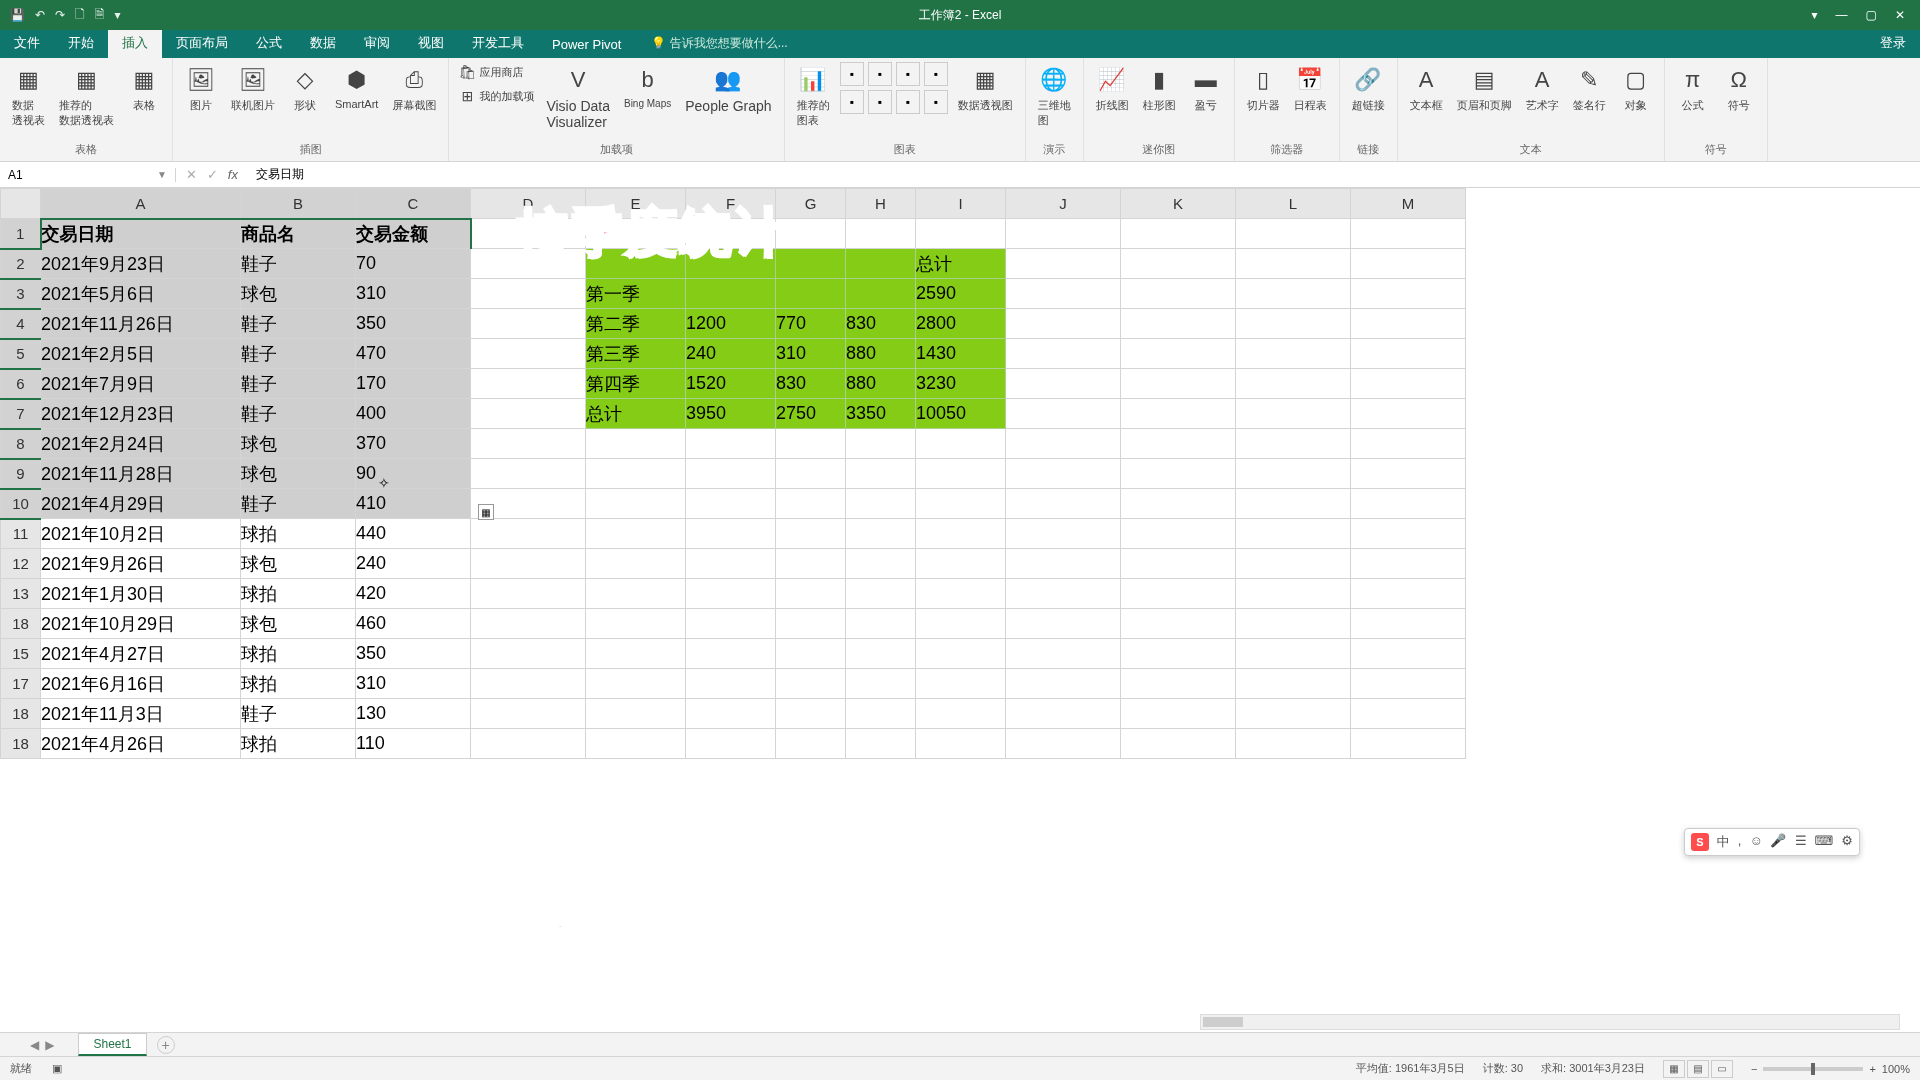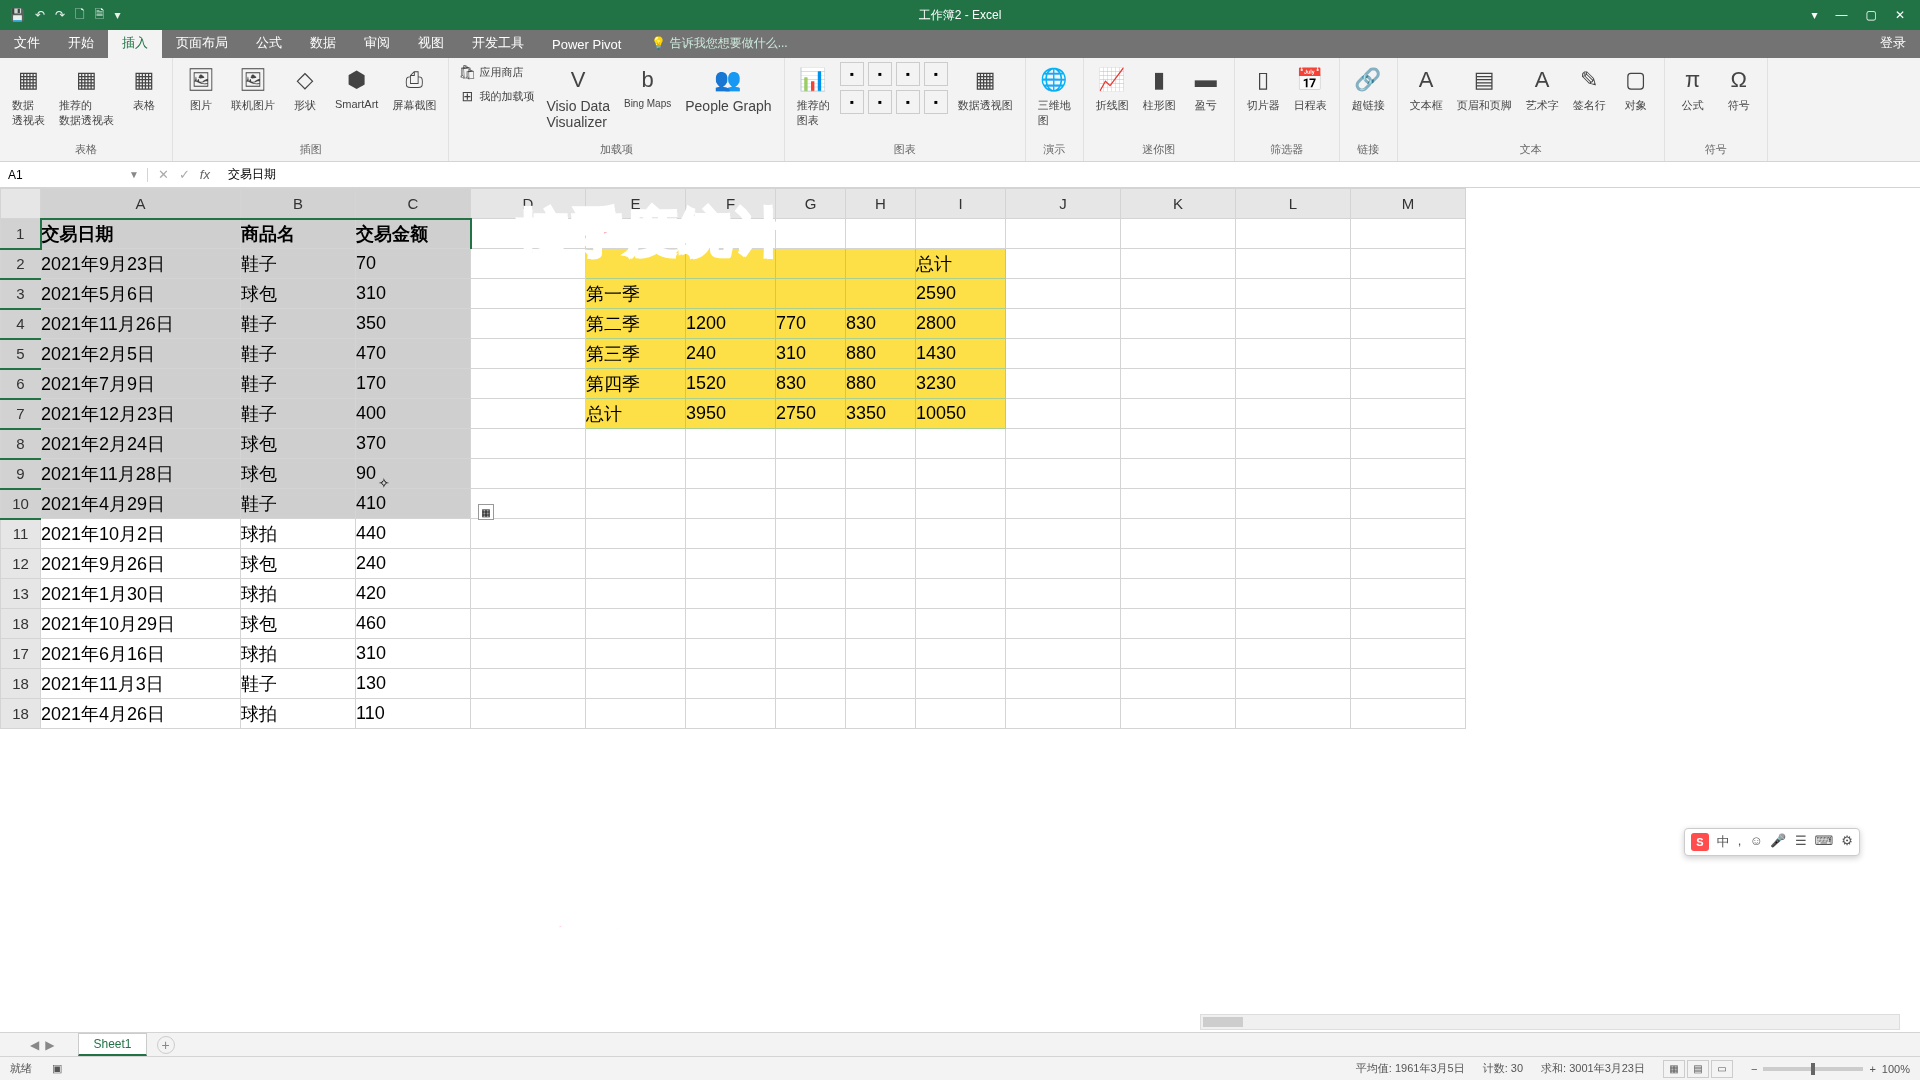--- a/index.html
+++ b/index.html
@@ -7,40 +7,40 @@
 
 
 .titlebar { background: #217346; height: 30px; display: flex; align-items: center; color: #fff; font-size: 12px; position: relative; }
 .titlebar .qat { display: flex; gap: 10px; padding-left: 10px; align-items: center; }
 .titlebar .qat span { opacity: 0.9; cursor: pointer; }
 .titlebar .title { position: absolute; left: 50%; transform: translateX(-50%); }
 .titlebar .winbtns { margin-left: auto; display: flex; gap: 18px; padding-right: 15px; }
 .titlebar .winbtns span { cursor: pointer; }
 
 
-.menutabs { background: #737373; height: 28px; display: flex; color: #fff; font-size: 13px; align-items: flex-end; }
+.menutabs { background: #0f766e; height: 28px; display: flex; color: #fff; font-size: 13px; align-items: flex-end; }
 .menutabs .tab { padding: 6px 14px; cursor: pointer; }
 .menutabs .tab.active { background: #f3f3f3; color: #217346; }
 .menutabs .tellme { color: #cdeadd; font-size: 12px; margin-left: 10px; padding: 6px; }
 .menutabs .signin { margin-left: auto; padding: 6px 14px; }
 
 
 .ribbon { background: #f3f3f3; border-bottom: 1px solid #d4d4d4; height: 104px; display: flex; }
 .rgroup { border-right: 1px solid #e1e1e1; padding: 4px 8px 2px; display: flex; flex-direction: column; justify-content: space-between; }
 .rgroup .items { display: flex; gap: 6px; align-items: flex-start; }
 .rgroup .label { text-align: center; font-size: 11px; color: #666; padding-bottom: 2px; }
 .rbtn { display: flex; flex-direction: column; align-items: center; font-size: 11px; color: #444; cursor: pointer; padding: 2px 4px; min-width: 38px; }
 .rbtn .icon { width: 32px; height: 32px; display: flex; align-items: center; justify-content: center; font-size: 22px; margin-bottom: 2px; }
 .rbtn-sm { font-size: 11px; color: #444; cursor: pointer; display: flex; align-items: center; gap: 4px; padding: 2px; }
 .rbtn-sm .icon { width: 16px; height: 16px; display: flex; align-items: center; justify-content: center; font-size: 14px; }
 .addin-col { display: flex; flex-direction: column; gap: 4px; }
 
 
 .fbar { height: 26px; border-bottom: 1px solid #d4d4d4; display: flex; align-items: center; background: #fff; }
-.namebox { width: 148px; border-right: 1px solid #d4d4d4; padding: 0 8px; font-size: 12px; display:flex; align-items:center; justify-content:space-between; }
+.namebox { width: 176px; border-right: 1px solid #d4d4d4; padding: 0 8px; font-size: 12px; display:flex; align-items:center; justify-content:space-between; }
 .namebox .dd { color:#888; font-size:10px; cursor:pointer;}
 .fbtns { display:flex; gap:10px; padding: 0 10px; color:#aaa; font-size:13px;}
 .fbtns span { cursor:pointer; }
 .fx { font-style: italic; color:#666;}
 .finput { flex:1; padding: 0 8px; font-size: 12px; }
 
 
 .gridwrap { position: relative; height: 820px; overflow: hidden; background:#fff;}
 .grid { border-collapse: collapse; table-layout: fixed; }
 .grid th, .grid td { border: 1px solid #d4d4d4; font-size: 18px; padding: 0; height: 30px; }
@@ -65,21 +65,21 @@
 
 .cell { padding: 2px 6px; white-space: nowrap; overflow: hidden; }
 .ar { text-align: left; }
 .al { text-align: left; }
 .hdr { background: #d9e1f2; font-weight: bold; }
 .sel { background: #cfcfcf; }
 .seltop { border-top: 2px solid #217346 !important;}
 .selleft { border-left: 2px solid #217346 !important;}
 .selright { border-right: 2px solid #217346 !important;}
 
-.pivot { background: #fde047; }
+.pivot { background: #84cc16; }
 .pivotbd { border: 1px solid #a9d08e !important; }
 
 
 .overlay1 { position: absolute; top: 10px; left: 517px; font-size: 52px; font-weight: 900; color: #ff8fa3; -webkit-text-stroke: 3px #fff; text-shadow: 2px 2px 0 #fff; pointer-events:none; letter-spacing: 2px;}
 .overlay2 { position: absolute; bottom: 58px; left: 470px; font-size: 34px; font-weight: 900; color: #ff8fa3; -webkit-text-stroke: 2px #fff; pointer-events:none;}
 .smarttag { position:absolute; left:478px; top:316px; width:16px; height:16px; border:1px solid #999; background:#fff; font-size:10px; display:flex; align-items:center; justify-content:center; cursor:pointer;}
 .cursor-plus { position:absolute; left:378px; top:287px; font-size:14px; color:#000; pointer-events:none;}
 
 
 .sheettabs { position: absolute; bottom: 24px; left:0; right:0; height: 24px; background: #f3f3f3; border-top:1px solid #d4d4d4; display:flex; align-items:center; font-size:12px; padding-left: 30px; gap:4px;}
@@ -554,20 +554,36 @@
           <td class="cell cJ"></td>
           <td class="cell cK"></td>
           <td class="cell cL"></td>
           <td class="cell cM"></td>
         </tr>
         <tr>
           <th class="rowhead">18</th>
           <td class="cell cA ar">2021年10月29日</td>
           <td class="cell cB al">球包</td>
           <td class="cell cC ar">460</td>
+          <td class="cell cD"></td>
+          <td class="cell cE"></td>
+          <td class="cell cF"></td>
+          <td class="cell cG"></td>
+          <td class="cell cH"></td>
+          <td class="cell cI"></td>
+          <td class="cell cJ"></td>
+          <td class="cell cK"></td>
+          <td class="cell cL"></td>
+          <td class="cell cM"></td>
+        </tr>
+        <tr>
+          <th class="rowhead">15</th>
+          <td class="cell cA ar">2021年4月27日</td>
+          <td class="cell cB al">球拍</td>
+          <td class="cell cC ar">350</td>
           <td class="cell cD"></td>
           <td class="cell cE"></td>
           <td class="cell cF"></td>
           <td class="cell cG"></td>
           <td class="cell cH"></td>
           <td class="cell cI"></td>
           <td class="cell cJ"></td>
           <td class="cell cK"></td>
           <td class="cell cL"></td>
           <td class="cell cM"></td>

